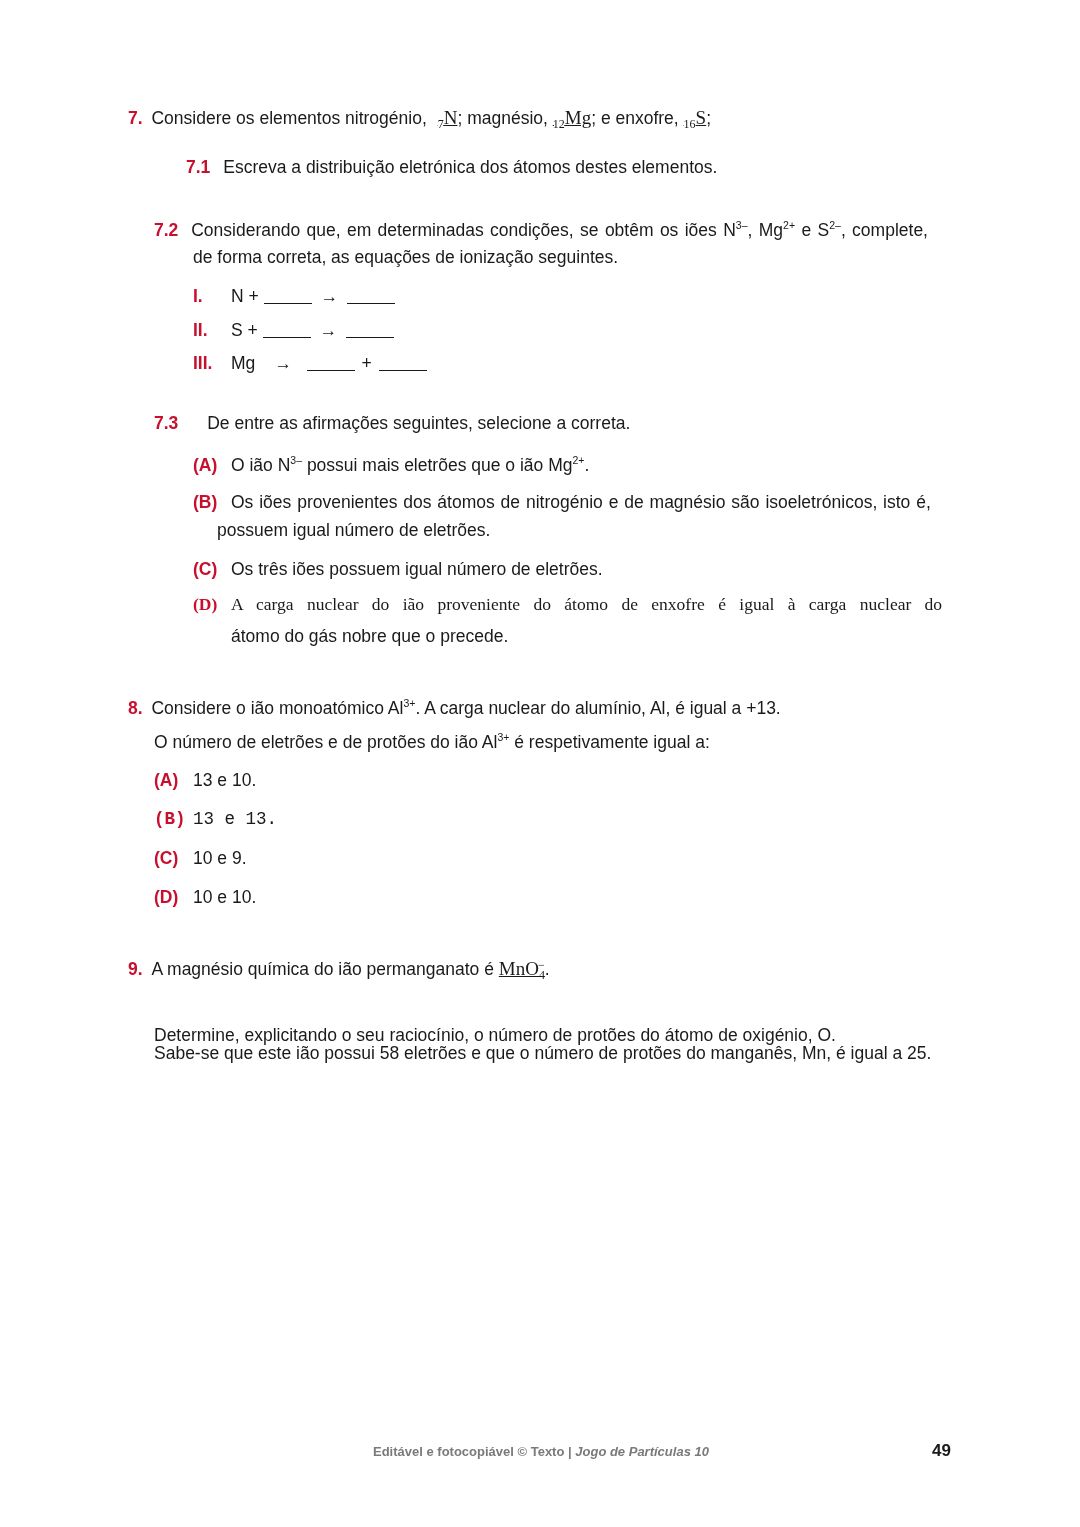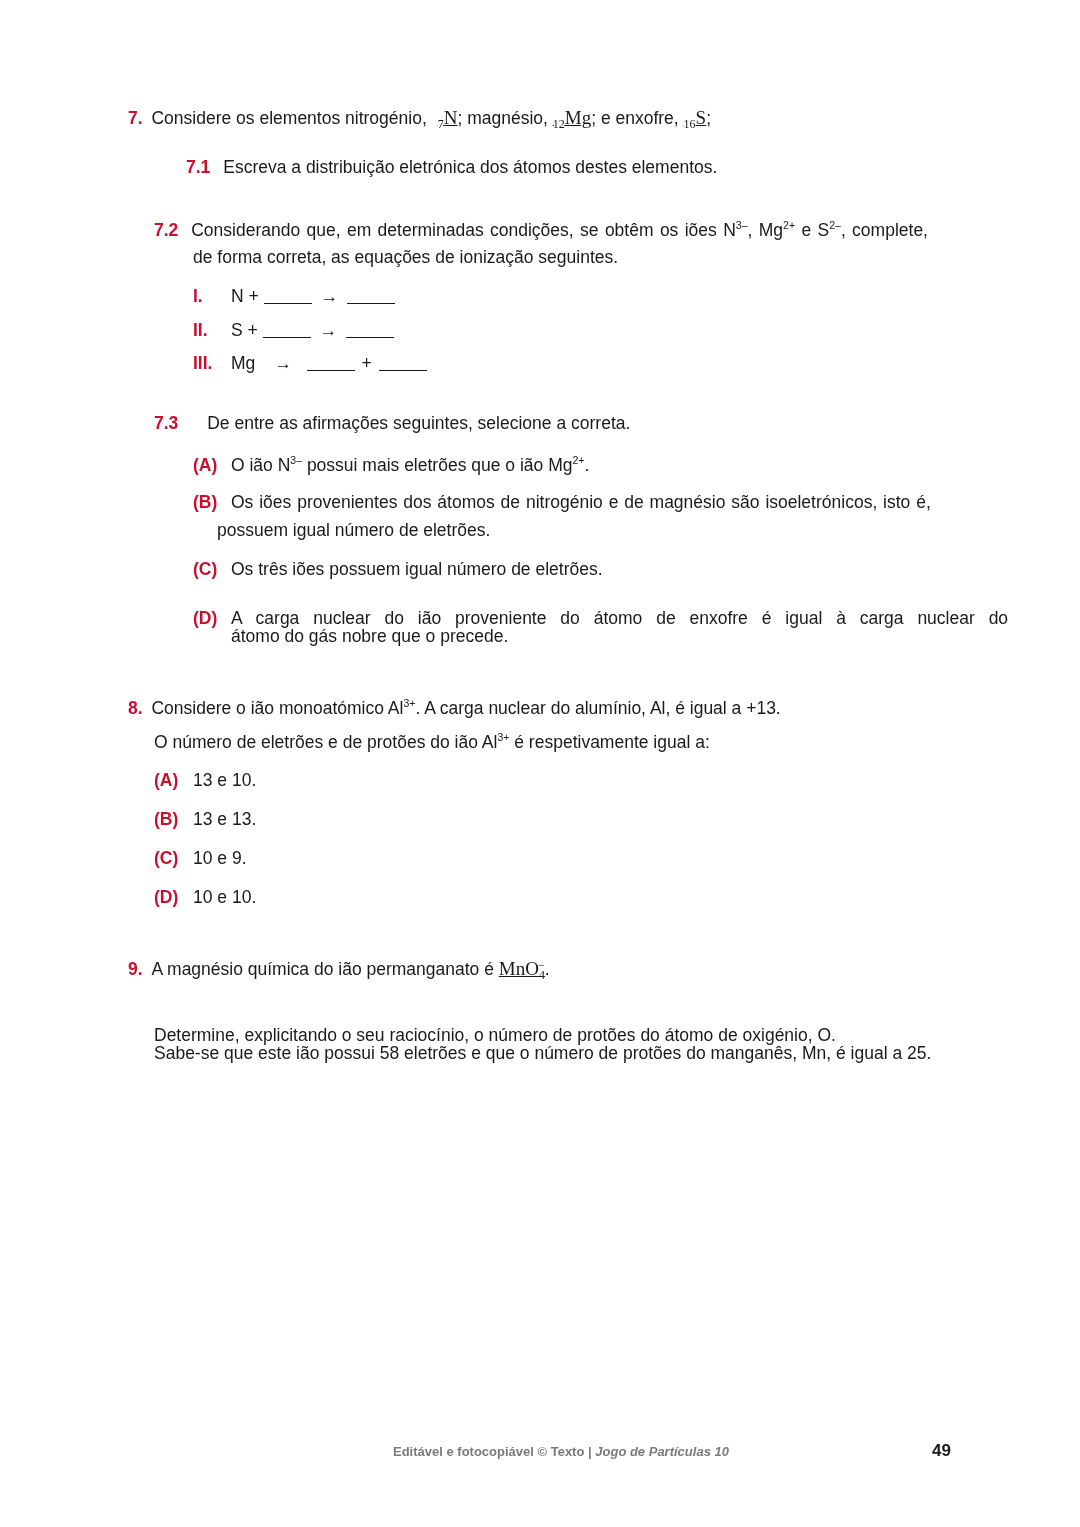--- a/index.html
+++ b/index.html
@@ -10,21 +10,21 @@
       color: #1a1a1a;
       font-size: 17.5px;
       overflow: hidden;
     }
     .red { color: #c8102e; font-weight: bold; }
     .abs { position: absolute; white-space: nowrap; }
     .serif { font-family: "Liberation Serif", "DejaVu Serif", serif; font-size: 19px; text-decoration: underline; }
     sub.s { font-size: 12px; vertical-align: -4px; font-family: "Liberation Serif", serif; }
     sup.c { font-size: 10.5px; vertical-align: 7px; }
     .blank { display: inline-block; width: 48px; border-bottom: 1px solid #1a1a1a; height: 14px; vertical-align: -2px; }
-    .footer { font-size: 13px; color: #7a7a7a; font-weight: bold; margin-left: 20px; }
+    .footer { font-size: 13px; color: #7a7a7a; font-weight: bold; }
     .footer i { font-weight: bold; }
     .pagenum { font-size: 17px; font-weight: bold; color: #1a1a1a; }
     .mno { display: inline-block; position: relative; }
     .mno .sub4 { font-size: 12px; position: relative; top: 4px; }
     .mno .supm { font-size: 12px; position: relative; top: -6px; margin-left: -7px; }
   </style>
 </head>
 <body>
 
 <div class="abs" style="left:128px; top:107px;">
@@ -77,37 +77,37 @@
 
 <div class="abs" style="left:193px; top:492px;">
   <span class="red" style="display:inline-block; width:38px;">(B)</span><span style="word-spacing:1px;">Os iões provenientes dos átomos de nitrogénio e de magnésio são isoeletrónicos, isto é,</span>
 </div>
 <div class="abs" style="left:217px; top:520px;">possuem igual número de eletrões.</div>
 
 <div class="abs" style="left:193px; top:559px;">
   <span class="red" style="display:inline-block; width:38px;">(C)</span><span>Os três iões possuem igual número de eletrões.</span>
 </div>
 
-<div class="abs" style="left:193px; top:608px;">
+<div class="abs" style="left:193px; top:594px;font-family:Liberation Serif, serif;">
   <span class="red" style="display:inline-block; width:38px;">(D)</span><span style="word-spacing:9px;">A carga nuclear do ião proveniente do átomo de enxofre é igual à carga nuclear do</span>
 </div>
 <div class="abs" style="left:231px; top:626px;">átomo do gás nobre que o precede.</div>
 
 <div class="abs" style="left:128px; top:697px;">
   <span class="red">8.</span>
   <span style="margin-left:4px;"><span>Considere o ião monoatómico Al</span><sup class="c">3+</sup><span>. A carga nuclear do alumínio, Al, é igual a +13.</span></span>
 </div>
 <div class="abs" style="left:154px; top:731px;">
   <span>O número de eletrões e de protões do ião Al</span><sup class="c">3+</sup><span> é respetivamente igual a:</span>
 </div>
 
 <div class="abs" style="left:154px; top:770px;">
   <span class="red" style="display:inline-block; width:39px;">(A)</span><span>13 e 10.</span>
 </div>
-<div class="abs" style="left:154px; top:809px;">
+<div class="abs" style="left:154px; top:809px;font-family:Liberation Mono, monospace;">
   <span class="red" style="display:inline-block; width:39px;">(B)</span><span>13 e 13.</span>
 </div>
 <div class="abs" style="left:154px; top:848px;">
   <span class="red" style="display:inline-block; width:39px;">(C)</span><span>10 e 9.</span>
 </div>
 <div class="abs" style="left:154px; top:887px;">
   <span class="red" style="display:inline-block; width:39px;">(D)</span><span>10 e 10.</span>
 </div>
 
 <div class="abs" style="left:128px; top:958px;">

